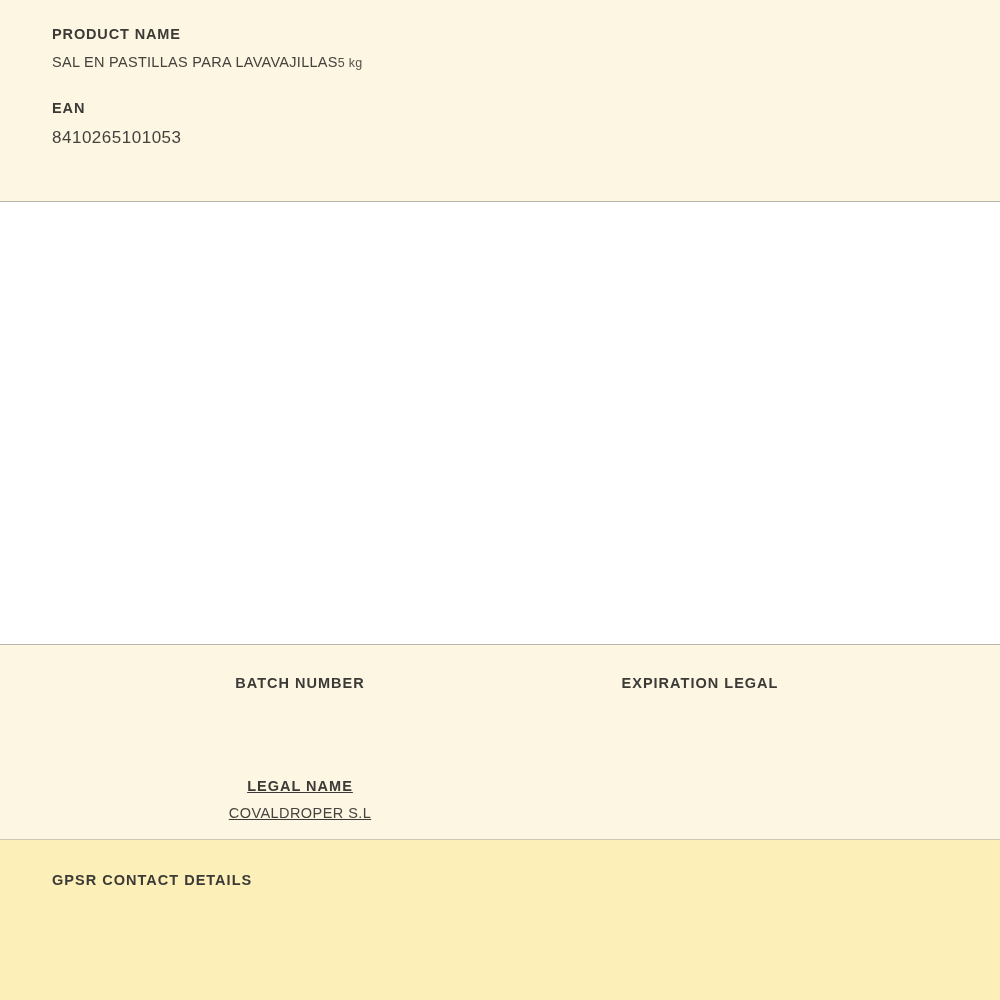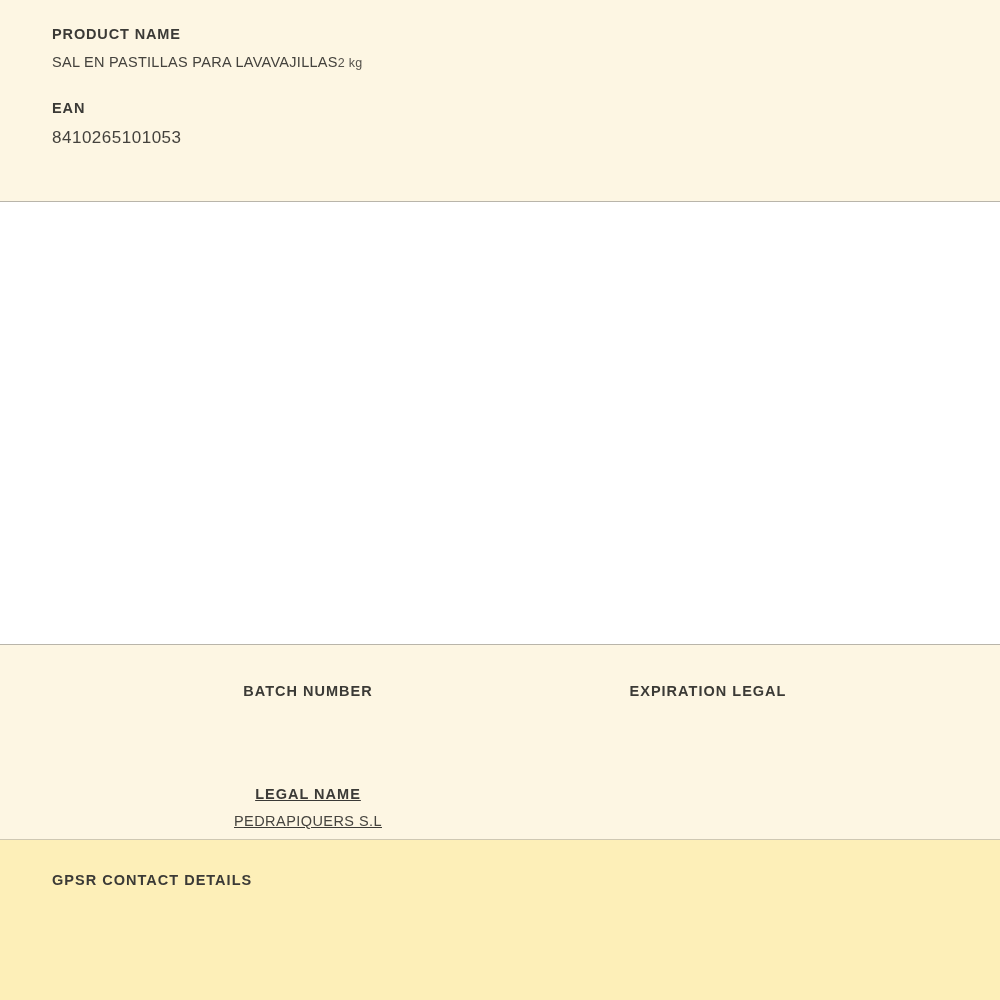--- a/index.html
+++ b/index.html
@@ -67,21 +67,21 @@
     flex: 1 1 auto;
     position: relative;
     border-bottom: 1px solid #b9b5aa;
   }
 
   
   .details-section {
     background: #fdf6e3;
     height: 195px;
     box-sizing: border-box;
-    padding: 8px;
+    padding: 0;
     position: relative;
     border-bottom: 1px solid #cfc8b3;
   }
   .details-row {
     display: flex;
     width: 100%;
   }
   .details-col {
     width: 400px;
     text-align: center;
@@ -143,21 +143,21 @@
   }
 </style>
 </head>
 <body>
 
 <div class="page">
 
   <div class="top-section">
     <div class="field-block">
       <p class="field-label">PRODUCT NAME</p>
-      <p class="field-value"><span>SAL EN PASTILLAS PARA LAVAVAJILLAS</span><span class="unit">2 kg</span></p>
+      <p class="field-value"><span>SAL EN PASTILLAS PARA LAVAVAJILLAS</span><span class="unit">5 kg</span></p>
     </div>
     <div class="field-block">
       <p class="field-label">EAN</p>
       <p class="field-value ean-value">8410265101053</p>
     </div>
   </div>
 
   <div class="image-section"></div>
 
   <div class="details-section">
@@ -167,21 +167,21 @@
         <p class="detail-value"></p>
       </div>
       <div class="details-col">
         <p class="detail-label">EXPIRATION LEGAL</p>
         <p class="detail-value"></p>
       </div>
     </div>
     <div class="details-row row-bottom">
       <div class="details-col first">
         <p class="detail-label">LEGAL NAME</p>
-        <p class="detail-value">PEDRAPIQUERS S.L</p>
+        <p class="detail-value">COVALDROPER S.L</p>
       </div>
     </div>
   </div>
 
   <div class="footer-section">
     <p class="gpsr-title">GPSR CONTACT DETAILS</p>
   </div>
 
 </div>
 

